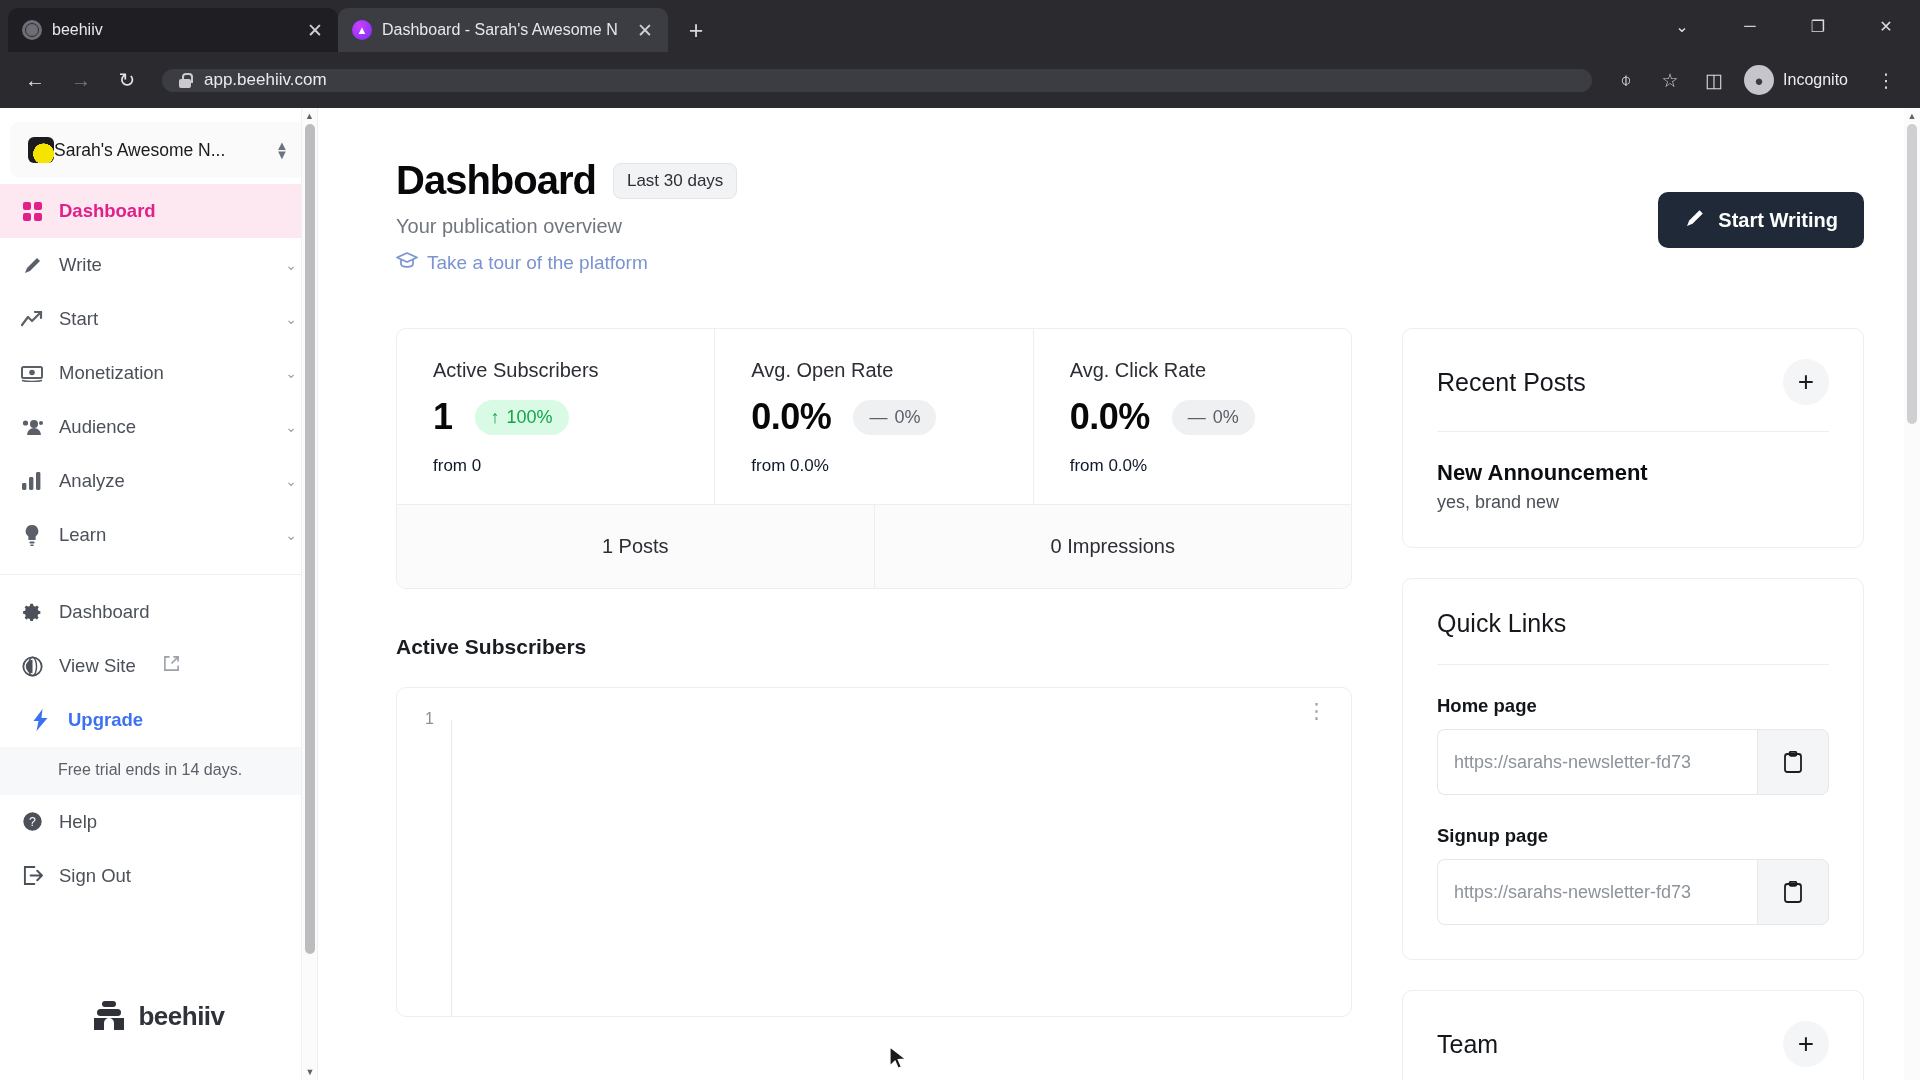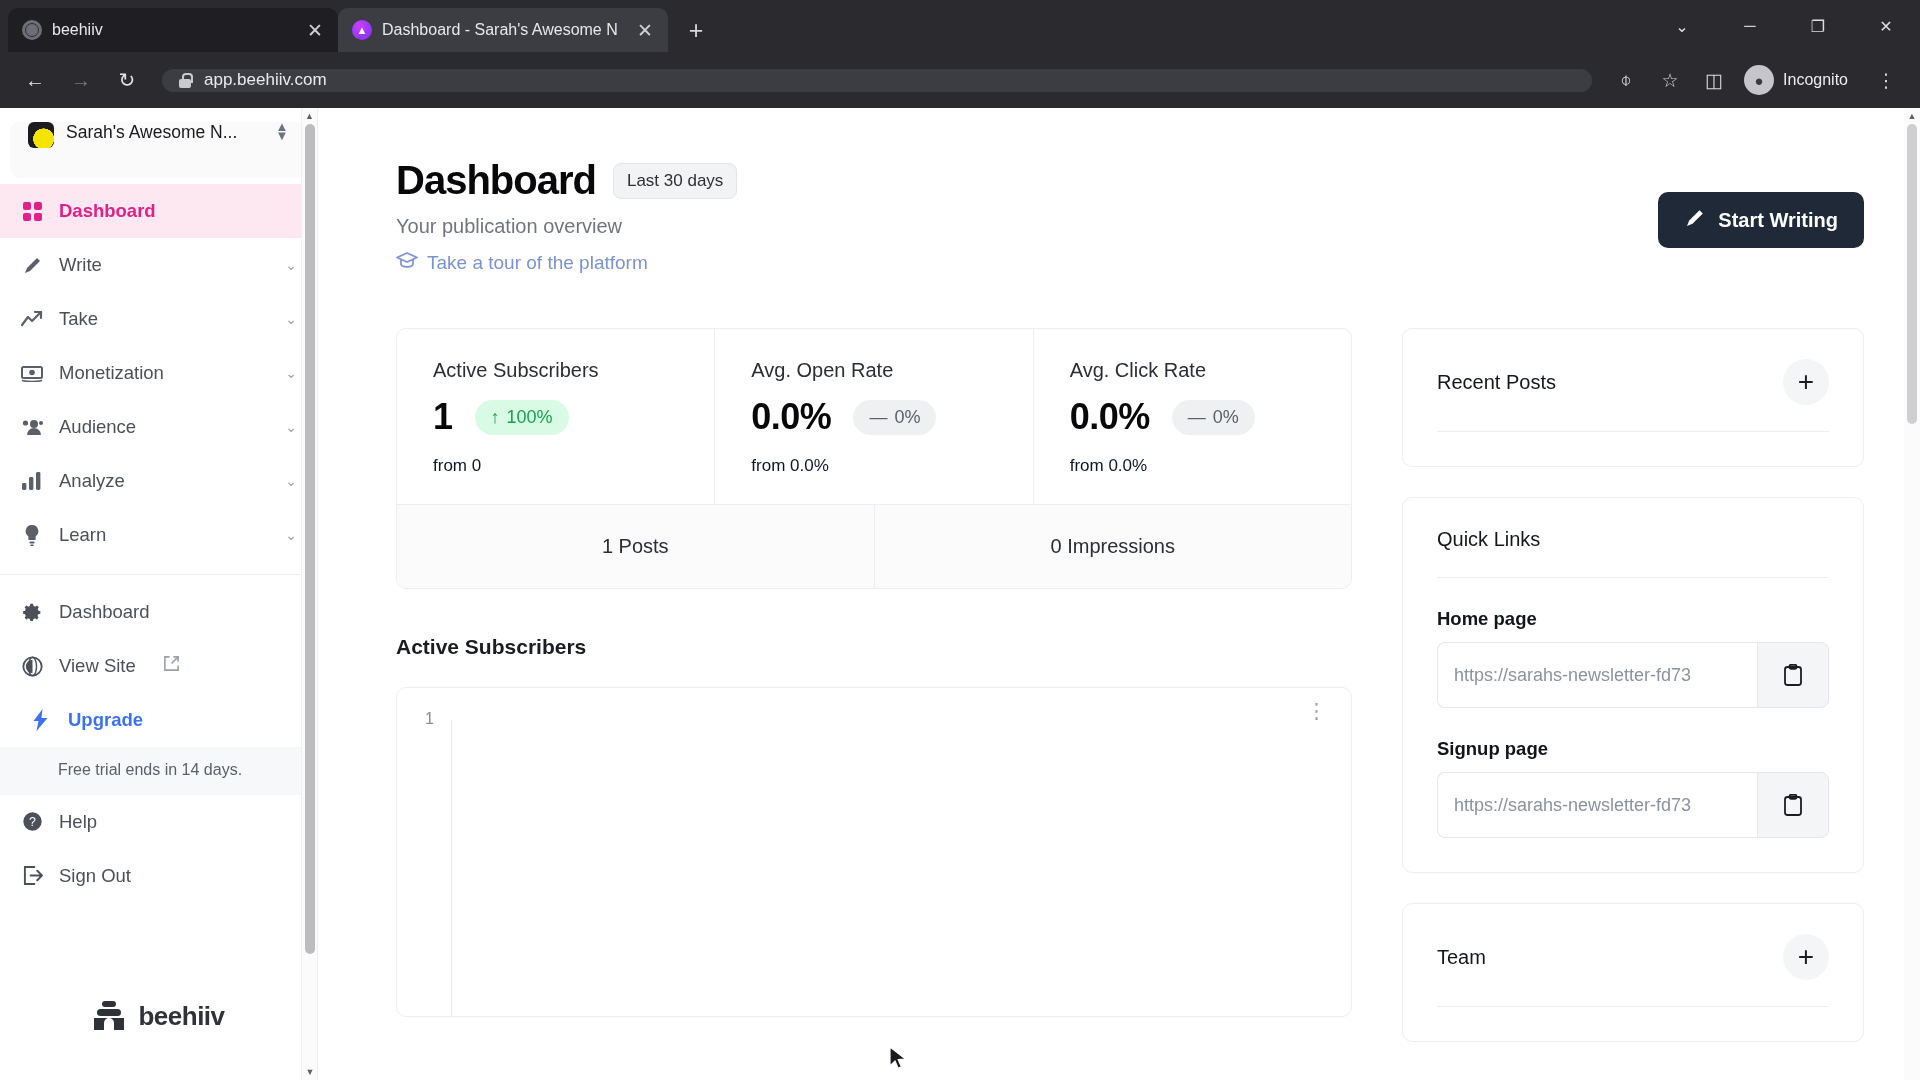--- a/index.html
+++ b/index.html
@@ -88,21 +88,21 @@
 
   
   #page { display: flex; width: 1920px; height: 972px; background: #fff; position: relative; }
 
   
   #sidebar {
     width: 318px; flex: 0 0 318px; height: 972px; border-right: 1px solid #eceef1;
     display: flex; flex-direction: column; background: #fff; position: relative;
   }
   #pub-switcher {
-    display: flex; align-items: flex-start; gap: 12px; height: 56px;
+    display: flex; align-items: center; height: 56px;
     padding: 0 18px; margin: 14px 10px 6px 10px; border-radius: 9px; background: #fafafa;
   }
   #pub-avatar {
     width: 26px; height: 26px; border-radius: 6px; flex: 0 0 26px;
     background: radial-gradient(circle at 60% 65%, #f5e400 0 45%, #1c1c20 46% 100%);
   }
   #pub-name { flex: 1 1 auto; font-size: 17.5px; color: #1a1a1e; white-space: nowrap; overflow: hidden; }
   .stacked-chevrons { color: #6b7280; font-size: 13px; line-height: 9px; text-align: center; flex: 0 0 14px;}
 
   .nav-item {
@@ -194,21 +194,21 @@
   #chart-card {
     border: 1px solid #eceef1; border-radius: 10px; height: 330px;
     position: relative; padding: 26px 26px 0 26px;
   }
   #chart-y-label { position: absolute; left: 28px; top: 22px; font-size: 16px; color: #8b9097; }
   #chart-axis { position: absolute; left: 54px; top: 32px; bottom: 0; width: 1px; background: #e7e9ec; }
   #chart-menu { position: absolute; right: 24px; top: 20px; color: #9aa0a8; font-size: 21px; line-height: 6px; }
 
   .panel { border: 1px solid #eceef1; border-radius: 10px; padding: 30px 34px 34px 34px; margin-bottom: 30px; }
   .panel-head { display: flex; align-items: center; justify-content: space-between; }
-  .panel-title { font-size: 20px; color: #14171c; }
+  .panel-title { font-size: 25px; color: #14171c; }
   .panel-add {
     width: 46px; height: 46px; border-radius: 50%; background: #f4f5f7;
     display: flex; align-items: center; justify-content: center;
     color: #1a1d22; font-size: 28px;
   }
   .panel-rule { height: 1px; background: #eceef1; margin: 26px 0 0 0; }
   .post-title { font-size: 22px; font-weight: bold; color: #0b0d10; margin-top: 28px; }
   .post-sub { font-size: 18px; color: #4a4f57; margin-top: 6px; }
 
   .ql-label { font-size: 18.5px; font-weight: bold; color: #12151a; margin: 30px 0 12px 0; }
@@ -319,21 +319,21 @@
       <span class="chev">⌄</span>
     </div>
 
     <div class="nav-item">
       <span class="nav-icon">
         <svg width="22" height="16" viewBox="0 0 22 16">
             <polyline points="1,14 7,6 11,10 20,1" fill="none" stroke="#5b6068" stroke-width="2.2" stroke-linecap="round" stroke-linejoin="round"></polyline>
             <polyline points="14,1 20,1 20,7" fill="none" stroke="#5b6068" stroke-width="2.2" stroke-linecap="round" stroke-linejoin="round"></polyline>
           </svg>
       </span>
-      <span class="nav-label">Take</span>
+      <span class="nav-label">Start</span>
       <span class="chev">⌄</span>
     </div>
 
     <div class="nav-item">
       <span class="nav-icon">
         <svg width="22" height="17" viewBox="0 0 22 17">
             <rect x="1" y="2" width="20" height="11" rx="1.5" fill="none" stroke="#5b6068" stroke-width="2"></rect>
             <circle cx="11" cy="7.5" r="2.8" fill="#5b6068"></circle>
             <path d="M1 15.5 Q11 17.5 21 15.5" fill="none" stroke="#5b6068" stroke-width="1.6"></path>
           </svg>
@@ -545,20 +545,24 @@
       </div>
 
       <div id="right-col">
 
         <div class="panel">
           <div class="panel-head">
             <span class="panel-title">Recent Posts</span>
             <span class="panel-add">+</span>
           </div>
           <div class="panel-rule"></div>
+          <div>
+            <div class="post-title">New Announcement</div>
+            <div class="post-sub">yes, brand new</div>
+          </div>
         </div>
 
         <div class="panel">
           <div class="panel-head">
             <span class="panel-title">Quick Links</span>
           </div>
           <div class="panel-rule"></div>
 
           <div class="ql-label">Home page</div>
           <div class="ql-input-row">

